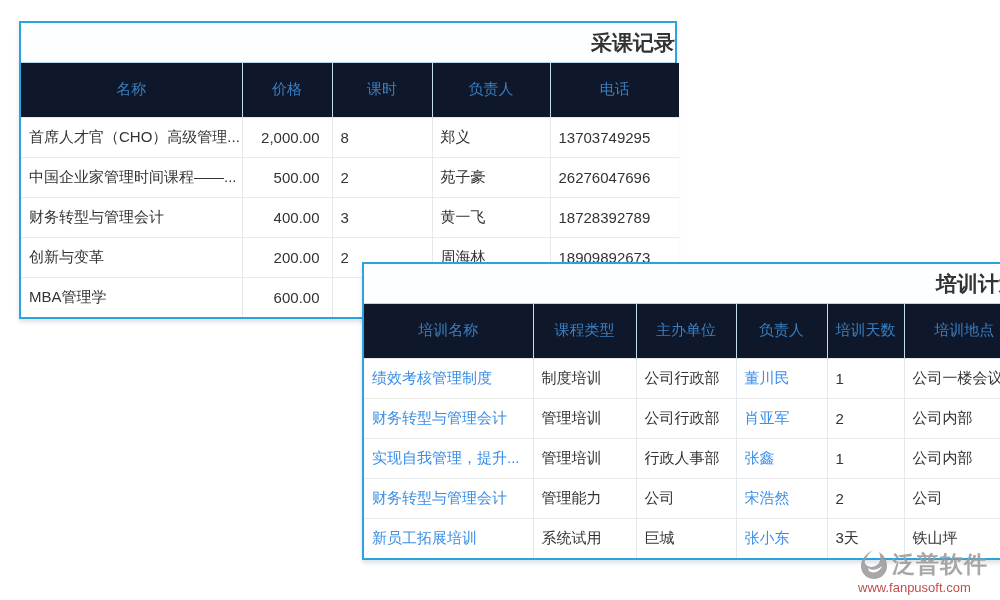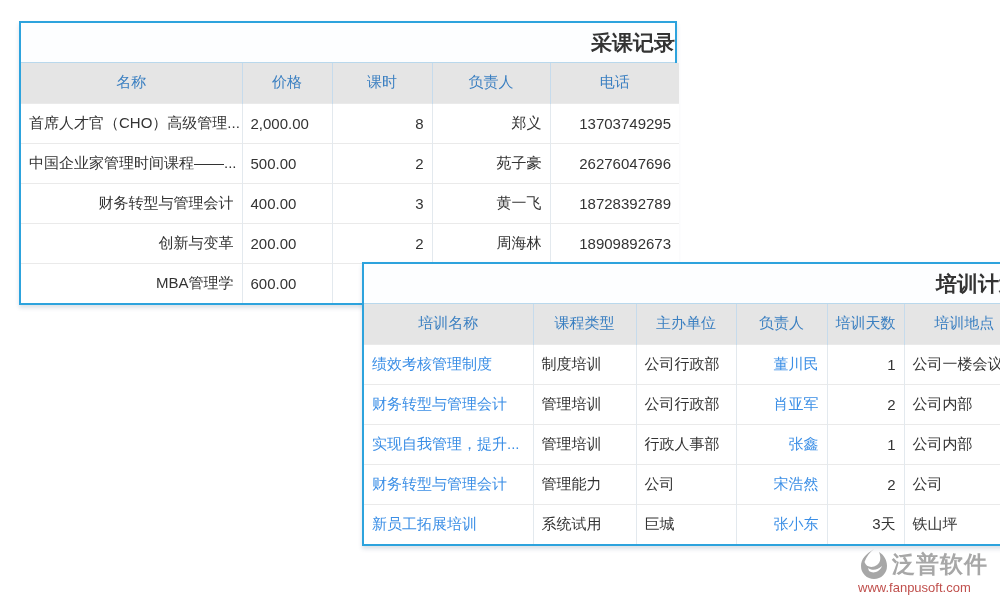--- a/index.html
+++ b/index.html
@@ -16,35 +16,35 @@
   }
   .tbl-1 { left:19px; top:21px;  width:658px; z-index:1; }
   .tbl-2 { left:322px; top:262px; width:660px; z-index:2;margin-left:40px; }
   .tbl-title {
     height:40px; line-height:40px; text-align:right;
     font-size:21px; font-weight:bold; color:#333333;
     background:#fdfeff; border-bottom:1px solid #b9d8ec;
   }
   table { width:100%; border-collapse:collapse; table-layout:fixed; }
   thead th {
-    height:40px; background:#e5e5e5; color:#3a7fc1;
+    height:54px; background:#0f172a; color:#3a7fc1;
     font-weight:normal; font-size:15px; text-align:center;
     border-right:1px solid #c6dbec; white-space:nowrap; overflow:hidden;
   }
   thead th:last-child { border-right:none; }
   tbody td {
     height:40px; font-size:15px; color:#333333;
     border-top:1px solid #eaeaea; border-right:1px solid #e3e9ee;
     padding:0 8px; white-space:nowrap; overflow:hidden;
     background:#ffffff;
   }
   tbody td:last-child { border-right:none; }
-  td.align-c { text-align:right; }
+  td.align-c { text-align:left; }
   td.align-l { text-align:left; }
-  td.align-r { padding-right:12px;margin-left:20px; }
+  td.align-r { text-align:right; padding-right:12px;margin-left:20px; }
   td.link { color:#3a8ee6; cursor:pointer; }
   .watermark {
     position:absolute; left:858px; top:548px; width:140px;
     z-index:6; text-align:left; line-height:1;
   }
   .wm-row { display:flex; align-items:center; opacity:0.88; }
   .wm-logo { width:32px; height:32px; flex:0 0 32px; margin-right:2px; }
   .wm-brand {
     font-size:23px; font-weight:bold; color:#9b9b9b; letter-spacing:1px;
     white-space:nowrap;

